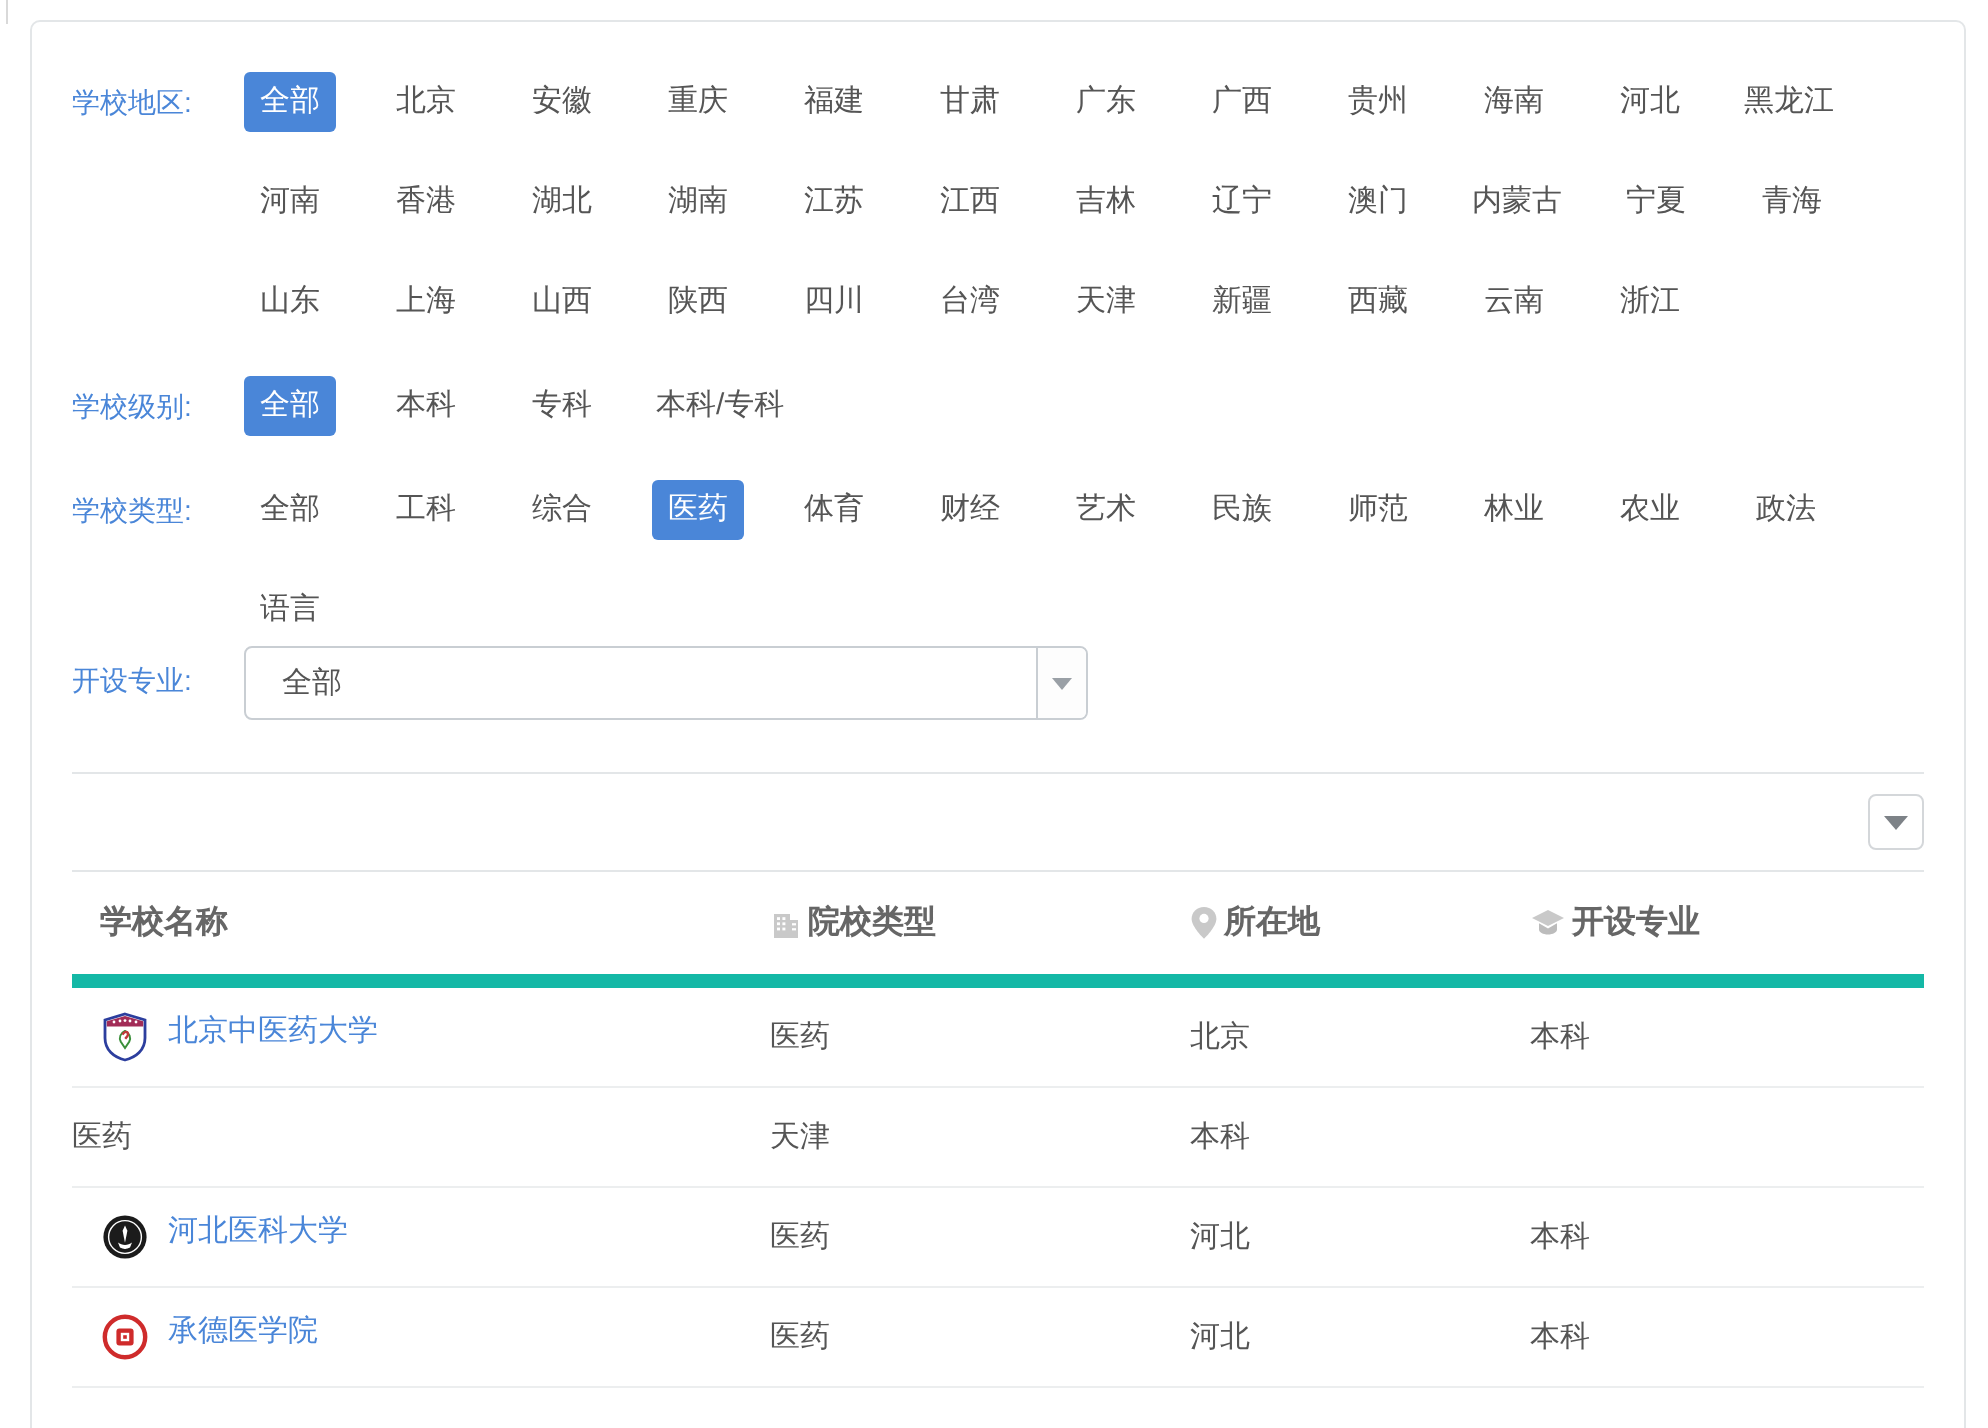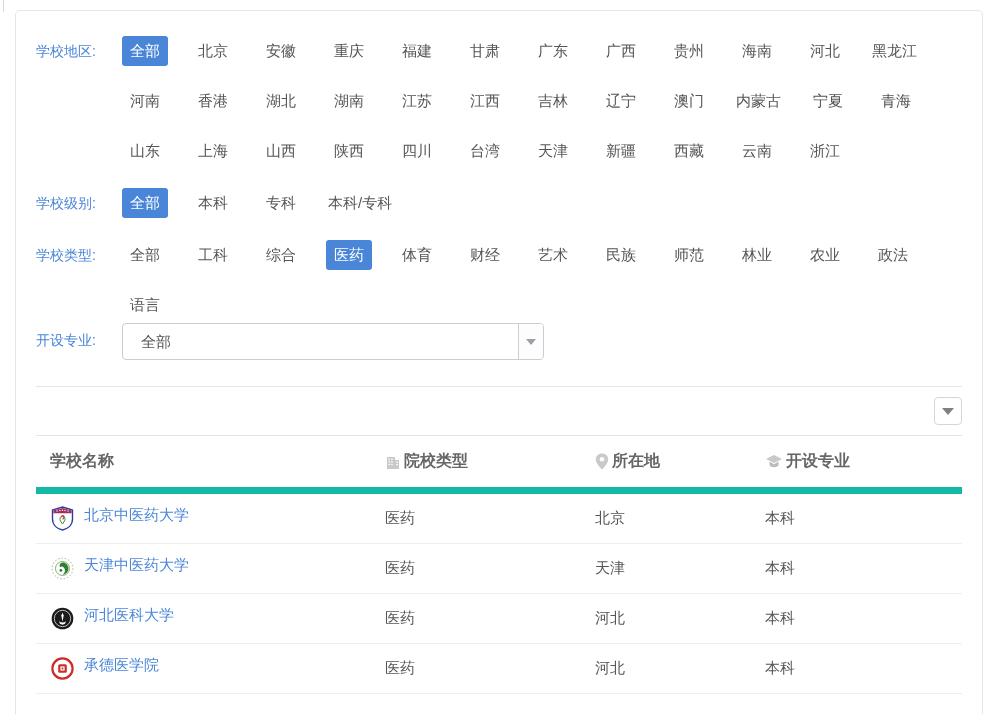--- a/index.html
+++ b/index.html
@@ -211,31 +211,20 @@
               <path d="M10.2 11.3 c1-1.6 2.4-1.8 2.8-.6 .3 1-.6 1.8-1.4 2.7" fill="none" stroke="#c03a3a" stroke-width="1.2"></path>
             </svg>
           </span>
           <a class="school-link">北京中医药大学</a>
         </div>
         <div>医药</div>
         <div>北京</div>
         <div>本科</div>
       </div>
       <div class="trow">
-        <div class="td-name">
-          <span class="logo">
-            <svg width="23" height="23" viewBox="0 0 23 23">
-              <circle cx="11.5" cy="11.5" r="10.4" fill="#fff" stroke="#a8b08c" stroke-width="1" stroke-dasharray="1.5 1.9"></circle>
-              <circle cx="11.5" cy="11.5" r="7" fill="#fff" stroke="#6a9a4a" stroke-width="0.8"></circle>
-              <path d="M11.5 5.5 c3.3 0 6 2.7 6 6 0 3.3-2.7 6-6 6 2-1.2 3-3.4 2.2-5.6 C13 9.6 10.6 8.8 9 10 8 7.6 9.3 5.8 11.5 5.5 z" fill="#2e7d32"></path>
-              <circle cx="9.9" cy="13.4" r="1.4" fill="#2e7d32"></circle>
-            </svg>
-          </span>
-          <a class="school-link">天津中医药大学</a>
-        </div>
         <div>医药</div>
         <div>天津</div>
         <div>本科</div>
       </div>
       <div class="trow">
         <div class="td-name">
           <span class="logo">
             <svg width="23" height="23" viewBox="0 0 23 23">
               <circle cx="11.5" cy="11.5" r="10.8" fill="#1b1b1b"></circle>
               <circle cx="11.5" cy="11.5" r="8.2" fill="none" stroke="#fff" stroke-width="0.7"></circle>

